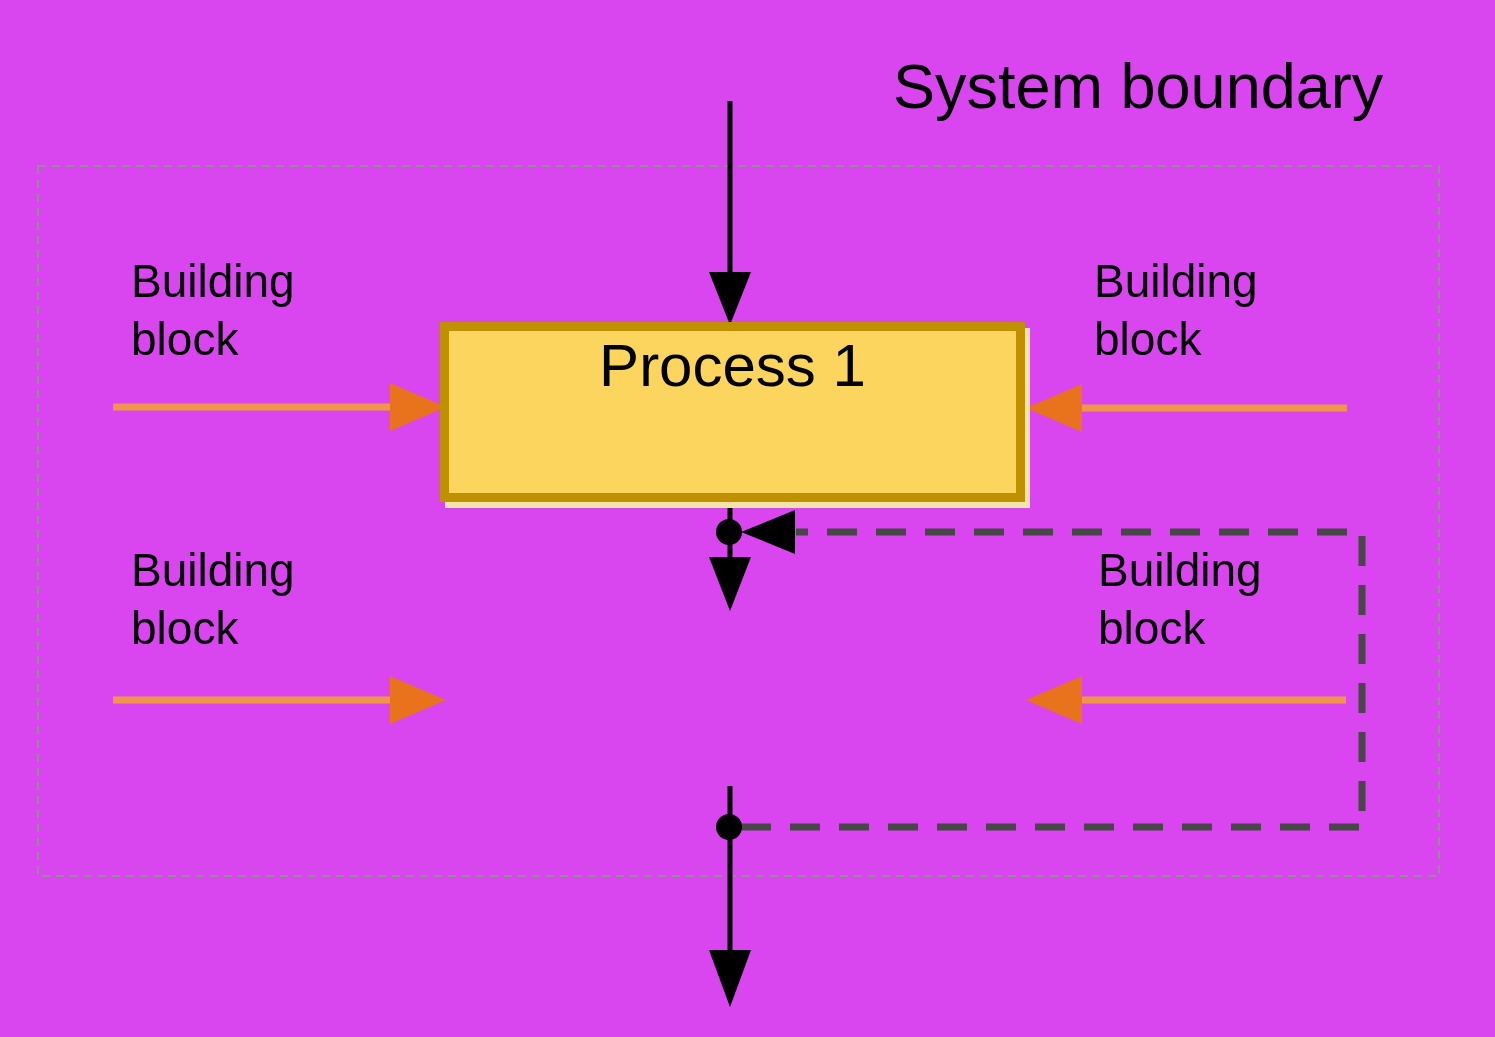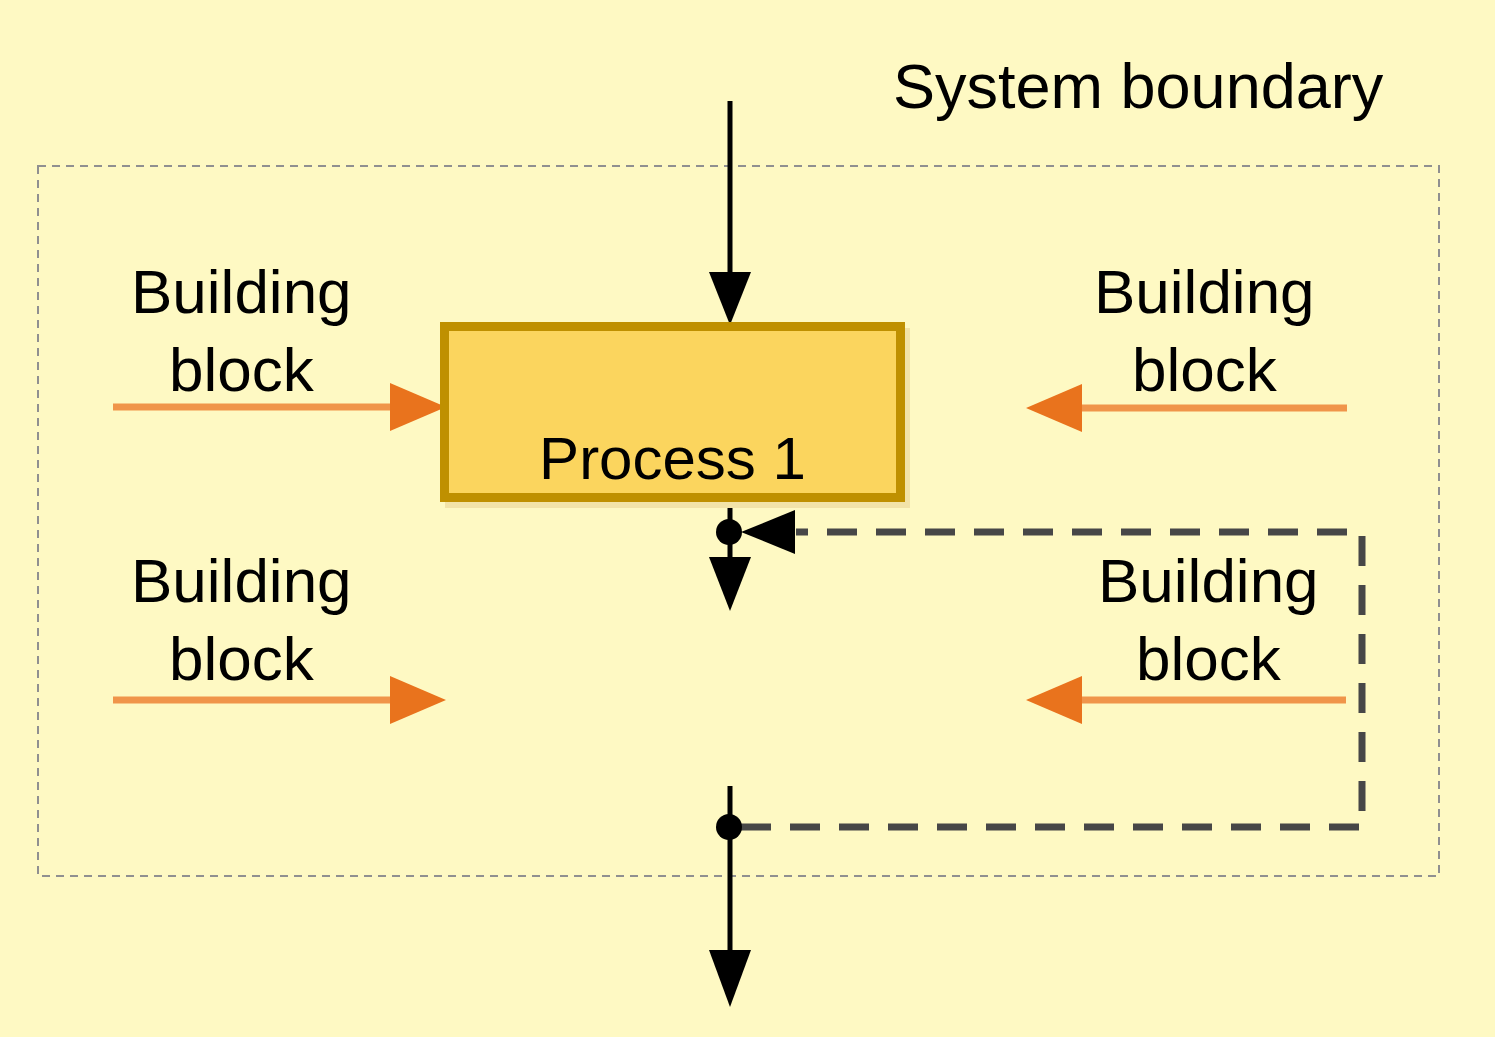--- a/index.html
+++ b/index.html
@@ -5,21 +5,21 @@
   html, body {
     margin: 0;
     padding: 0;
     background: #ffffff;
     font-family: "Liberation Sans", sans-serif;
   }
   .canvas {
     position: relative;
     width: 1495px;
     height: 1037px;
-    background: #fef9c3;
+    background: #d946ef;
     overflow: hidden;
   }
   svg.layer {
     position: absolute;
     left: 0; top: 0;
     width: 1495px; height: 1037px;
   }
   
   .boundary-rect {
     fill: none;
@@ -43,44 +43,43 @@
   .feedback-head { fill: var(--flow-line, #000); }
   .bb-line {
     stroke: var(--orange-line, #F0954A);
     stroke-width: 7;
     fill: none;
   }
   .bb-head { fill: var(--orange-arrowhead, #E9731D); }
   
   .process {
     position: absolute;
-    width: 465px;
+    width: 585px;
     height: 180px;
     background: var(--process-fill, #FBD55E);
     border: 9px solid var(--process-border, #BF9000);
     box-sizing: border-box;
     box-shadow: 5px 6px 0 #F2E3A8;
     display: flex;
-    align-items: flex-end;
+    align-items: flex-start;
     justify-content: center;
     font-size: 60px;
     color: var(--text, #000);
     z-index: 2;
   }
   .process-1 { left: 440px; top: 322px; }
   .process-2 { left: 440px; top: 608px; }
   
   .bb-label {
     position: absolute;
-    font-size: 62px;
+    font-size: 46px;
     line-height: 1.25;
     color: var(--text, #000);
     white-space: pre-line;
     z-index: 2;
-    text-align: center;
   }
   .bb-tl { left: 131px;  top: 253px; }
   .bb-tr { left: 1094px; top: 253px; }
   .bb-ml { left: 131px;  top: 542px; }
   .bb-mr { left: 1098px; top: 542px; }
   .sys-label {
     position: absolute;
     left: 893px;
     top: 50px;
     font-size: 63px;

